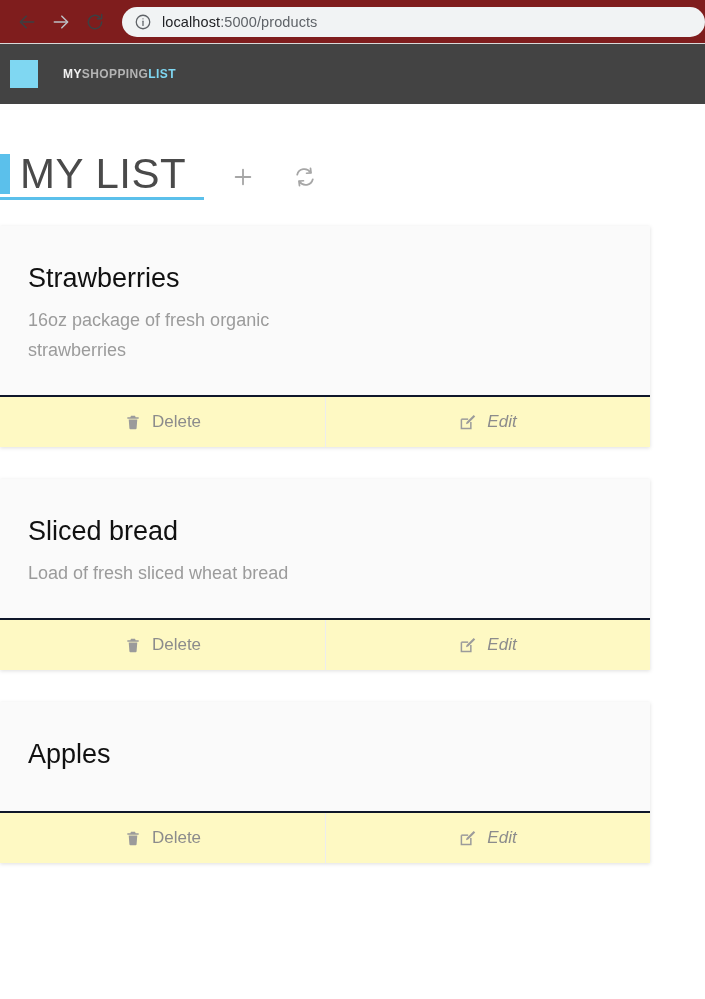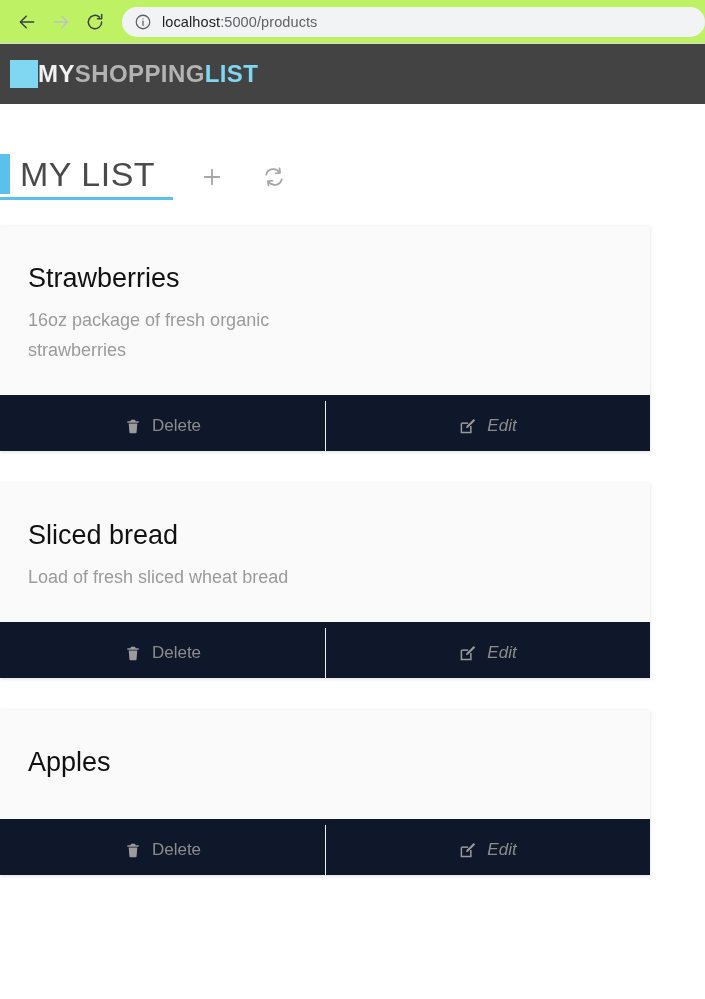--- a/index.html
+++ b/index.html
@@ -10,21 +10,21 @@
     width: 705px;
     height: 999px;
     background: #ffffff;
     font-family: "Liberation Sans", sans-serif;
     overflow: hidden;
   }
 
   
   .browser-bar {
     height: 44px;
-    background: #bef264;
+    background: #7f1d1d;
     border-bottom: 1px solid #d9d9d9;
     display: flex;
     align-items: center;
     padding: 0 0 0 10px;
     box-sizing: border-box;
   }
   .nav-btn {
     width: 34px;
     height: 34px;
     display: flex;
@@ -68,21 +68,22 @@
     padding-left: 10px;
     box-sizing: border-box;
   }
   .logo-square {
     width: 28px;
     height: 28px;
     background: #7fd7f2;
     flex: 0 0 auto;
   }
   .brand {
-    font-size: 24px;
+    margin-left: 25px;
+    font-size: 12px;
     font-weight: bold;
     letter-spacing: 0.4px;
   }
   .brand .b1 { color: #f2f2f2; }
   .brand .b2 { color: #b3b3b3; }
   .brand .b3 { color: #7fd7f2; }
 
   
   .page {
     display: flex;
@@ -136,21 +137,21 @@
     align-items: stretch;
     border-bottom: 3px solid #5bc0eb;
     padding-bottom: 3px;
   }
   .title-bar {
     width: 10px;
     background: #5bc0eb;
     flex: 0 0 10px;
   }
   .page-title {
-    font-size: 34px;
+    font-size: 42px;
     color: #4a4a4a;
     letter-spacing: 0.5px;
     line-height: 40px;
     padding-left: 10px;
     padding-right: 18px;
     font-weight: normal;
     margin: 0;
   }
   .title-action {
     margin-left: 26px;
@@ -182,22 +183,22 @@
   }
   .card-desc {
     font-size: 18px;
     color: #9b9b9b;
     line-height: 30px;
     margin: 0;
     max-width: 330px;
   }
   .card-footer {
     display: flex;
-    background: #0f172a;
-    border-top: 6px solid #0f172a;
+    background: #fef9c3;
+    border-top: 2px solid #0f172a;
   }
   .card-btn {
     flex: 1 1 50%;
     height: 50px;
     display: flex;
     align-items: center;
     justify-content: center;
     font-size: 17px;
     color: #8c8c8c;
     box-sizing: border-box;

